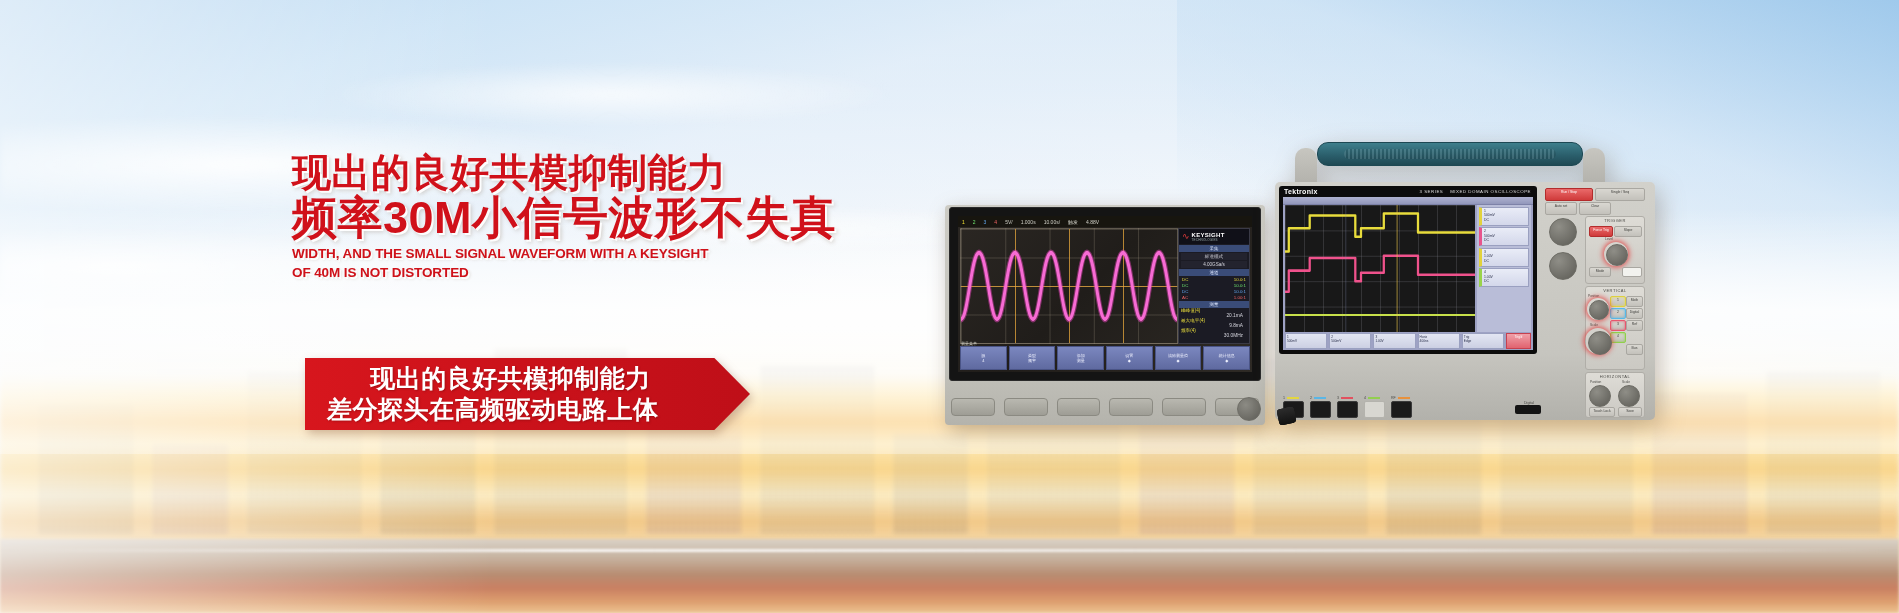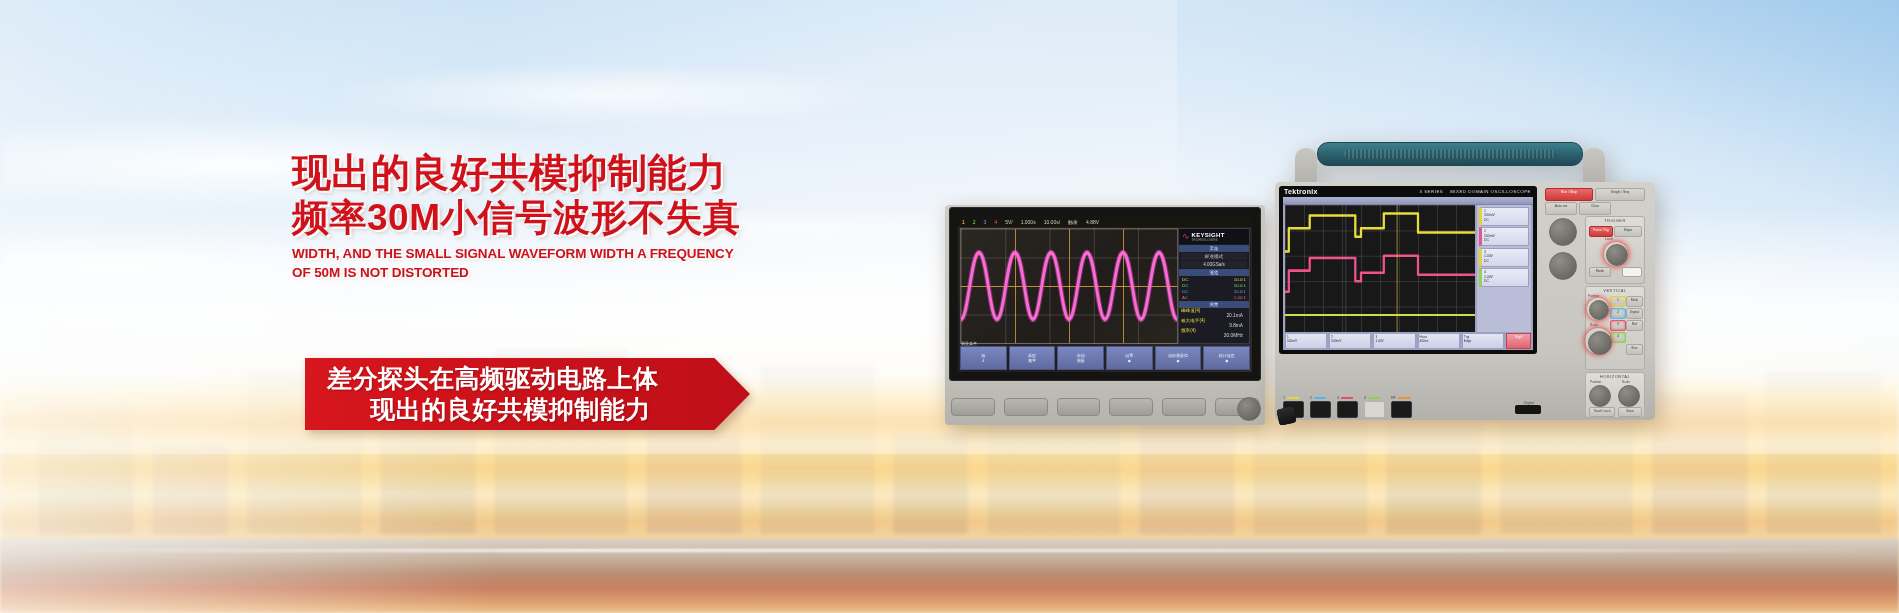--- a/index.html
+++ b/index.html
@@ -116,21 +116,21 @@
   .h1{
     color:#d0111a;
     font-weight:bold;
     font-size:39px;
     line-height:45px;
     letter-spacing:.5px;
     white-space:nowrap;
     text-shadow:2px 2px 0 rgba(255,255,255,.95),
                 3px 3px 4px rgba(120,90,60,.28);
   }
-  .h1.l2{font-size:37px;}
+  .h1.l2{font-size:45px;}
   .sub{
     margin-top:5px;
     color:#cf1119;
     font-weight:bold;
     font-size:13.5px;
     line-height:18.5px;
     letter-spacing:-.1px;
     text-shadow:1.5px 1.5px 0 rgba(255,255,255,.95),
                 2px 2px 3px rgba(120,90,60,.22);
   }
@@ -406,30 +406,30 @@
   <div class="bg-streaks"></div>
   <div class="bg-road"></div>
   <div class="bg-road-line"></div>
   <div class="bg-haze"></div>
   <div class="bg-white-fade"></div>
 
   <div class="copy">
     <div class="h1">现出的良好共模抑制能力</div>
     <div class="h1 l2">频率30M小信号波形不失真</div>
     <div class="sub">
-      <div>WIDTH, AND THE SMALL SIGNAL WAVEFORM WIDTH A FREQUENCY</div>
-      <div>OF 50M IS NOT DISTORTED</div>
+      <div>WIDTH, AND THE SMALL SIGNAL WAVEFORM WITH A KEYSIGHT</div>
+      <div>OF 40M IS NOT DISTORTED</div>
     </div>
   </div>
 
   <div class="ribbon">
     <div class="ribbon-body"></div>
     <div class="ribbon-txt">
+      <div class="ribbon-line c">现出的良好共模抑制能力</div>
       <div class="ribbon-line">差分探头在高频驱动电路上体</div>
-      <div class="ribbon-line c">现出的良好共模抑制能力</div>
     </div>
   </div>
 
   <div class="scope1">
     <div class="s1-body"></div>
     <div class="s1-bezel">
       <div class="s1-screen">
 
         <div class="s1-top">
           <span class="ch1">1</span>

